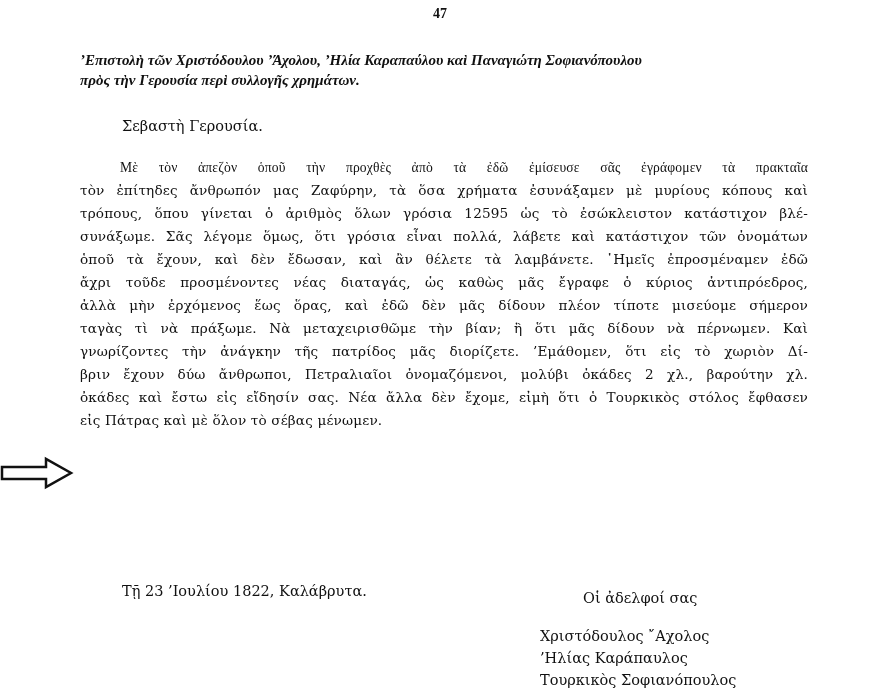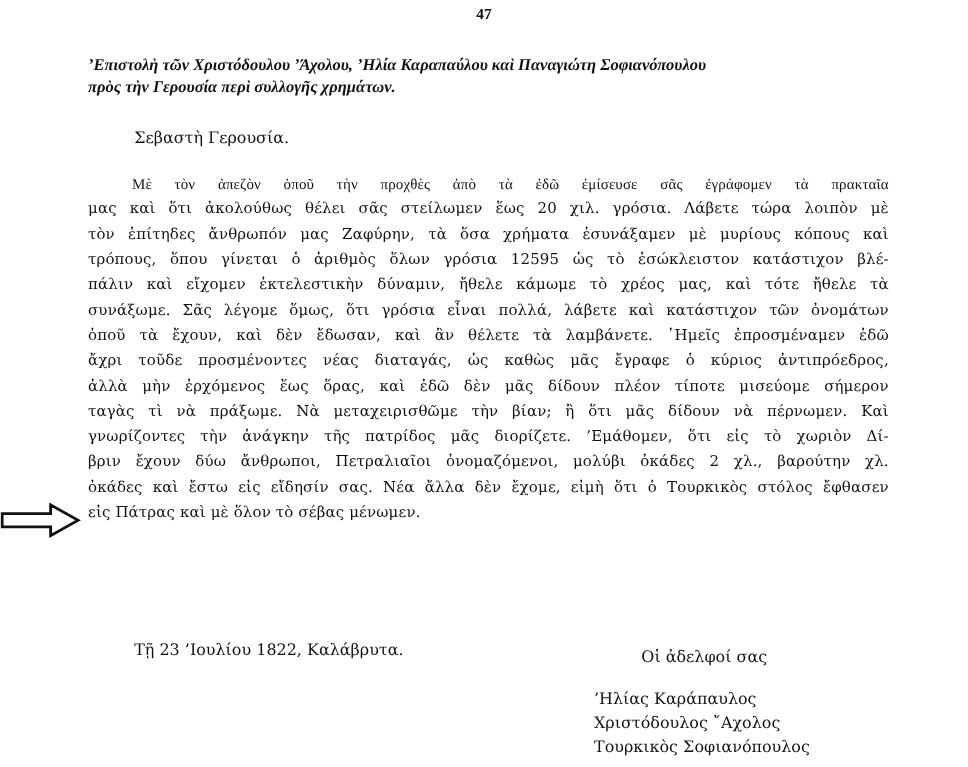--- a/index.html
+++ b/index.html
@@ -58,24 +58,22 @@
 
 <div class="title">
   <div>’Επιστολὴ τῶν Χριστόδουλου ’Άχολου, ’Ηλία Καραπαύλου καὶ Παναγιώτη Σοφιανόπουλου</div>
   <div>πρὸς τὴν Γερουσία περὶ συλλογῆς χρημάτων.</div>
 </div>
 
 <div class="salutation">Σεβαστὴ Γερουσία.</div>
 
 <div class="body-text">
   <div class="body-line first">Μὲ τὸν ἀπεζὸν ὁποῦ τὴν προχθὲς ἀπὸ τὰ ἐδῶ ἐμίσευσε σᾶς ἐγράφομεν τὰ πρακταῖα</div>
-  <div class="body-line">μας καὶ ὅτι ἀκολούθως θέλει σᾶς στείλωμεν ἕως 20 χιλ. γρόσια. Λάβετε τώρα λοιπὸν μὲ</div>
   <div class="body-line">τὸν ἐπίτηδες ἄνθρωπόν μας Ζαφύρην, τὰ ὅσα χρήματα ἐσυνάξαμεν μὲ μυρίους κόπους καὶ</div>
   <div class="body-line">τρόπους, ὅπου γίνεται ὁ ἀριθμὸς ὅλων γρόσια 12595 ὡς τὸ ἐσώκλειστον κατάστιχον βλέ-</div>
-  <div class="body-line">πάλιν καὶ εἴχομεν ἐκτελεστικὴν δύναμιν, ἤθελε κάμωμε τὸ χρέος μας, καὶ τότε ἤθελε τὰ</div>
   <div class="body-line">συνάξωμε. Σᾶς λέγομε ὅμως, ὅτι γρόσια εἶναι πολλά, λάβετε καὶ κατάστιχον τῶν ὀνομάτων</div>
   <div class="body-line">ὁποῦ τὰ ἔχουν, καὶ δὲν ἔδωσαν, καὶ ἂν θέλετε τὰ λαμβάνετε. ῾Ημεῖς ἐπροσμέναμεν ἐδῶ</div>
   <div class="body-line">ἄχρι τοῦδε προσμένοντες νέας διαταγάς, ὡς καθὼς μᾶς ἔγραφε ὁ κύριος ἀντιπρόεδρος,</div>
   <div class="body-line">ἀλλὰ μὴν ἐρχόμενος ἕως ὅρας, καὶ ἐδῶ δὲν μᾶς δίδουν πλέον τίποτε μισεύομε σήμερον</div>
   <div class="body-line">ταγὰς τὶ νὰ πράξωμε. Νὰ μεταχειρισθῶμε τὴν βίαν; ἢ ὅτι μᾶς δίδουν νὰ πέρνωμεν. Καὶ</div>
   <div class="body-line">γνωρίζοντες τὴν ἀνάγκην τῆς πατρίδος μᾶς διορίζετε. ’Εμάθομεν, ὅτι εἰς τὸ χωριὸν Δί-</div>
   <div class="body-line">βριν ἔχουν δύω ἄνθρωποι, Πετραλιαῖοι ὀνομαζόμενοι, μολύβι ὀκάδες 2 χλ., βαρούτην χλ.</div>
   <div class="body-line">ὀκάδες καὶ ἔστω εἰς εἴδησίν σας. Νέα ἄλλα δὲν ἔχομε, εἰμὴ ὅτι ὁ Τουρκικὸς στόλος ἔφθασεν</div>
   <div class="body-line last">εἰς Πάτρας καὶ μὲ ὅλον τὸ σέβας μένωμεν.</div>
 </div>
@@ -84,16 +82,16 @@
   <svg width="74" height="34" viewBox="0 0 74 34">
     <path d="M2 11 L46 11 L46 3 L71 17 L46 31 L46 23 L2 23 Z" fill="#ffffff" stroke="#111111" stroke-width="2.5" stroke-linejoin="miter"></path>
   </svg>
 </div>
 
 <div class="date-line">Τῇ 23 ’Ιουλίου 1822, Καλάβρυτα.</div>
 
 <div class="closing">Οἱ ἀδελφοί σας</div>
 
 <div class="signatures">
+  <div class="signature">Χριστόδουλος ῎Αχολος</div>
   <div class="signature">’Ηλίας Καράπαυλος</div>
-  <div class="signature">Χριστόδουλος ῎Αχολος</div>
   <div class="signature">Τουρκικὸς Σοφιανόπουλος</div>
 </div>
 
 </body></html>

